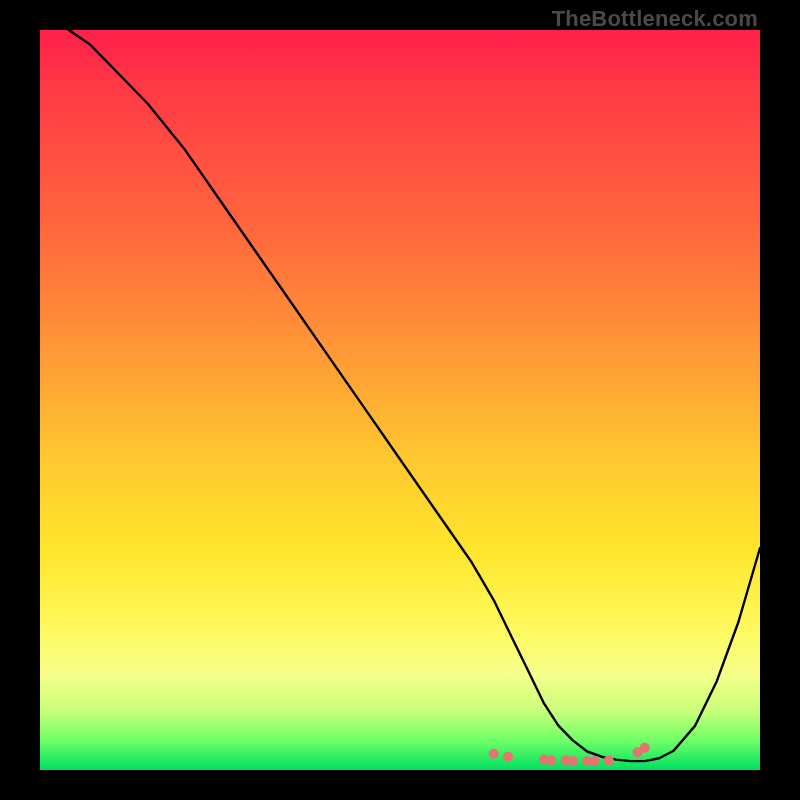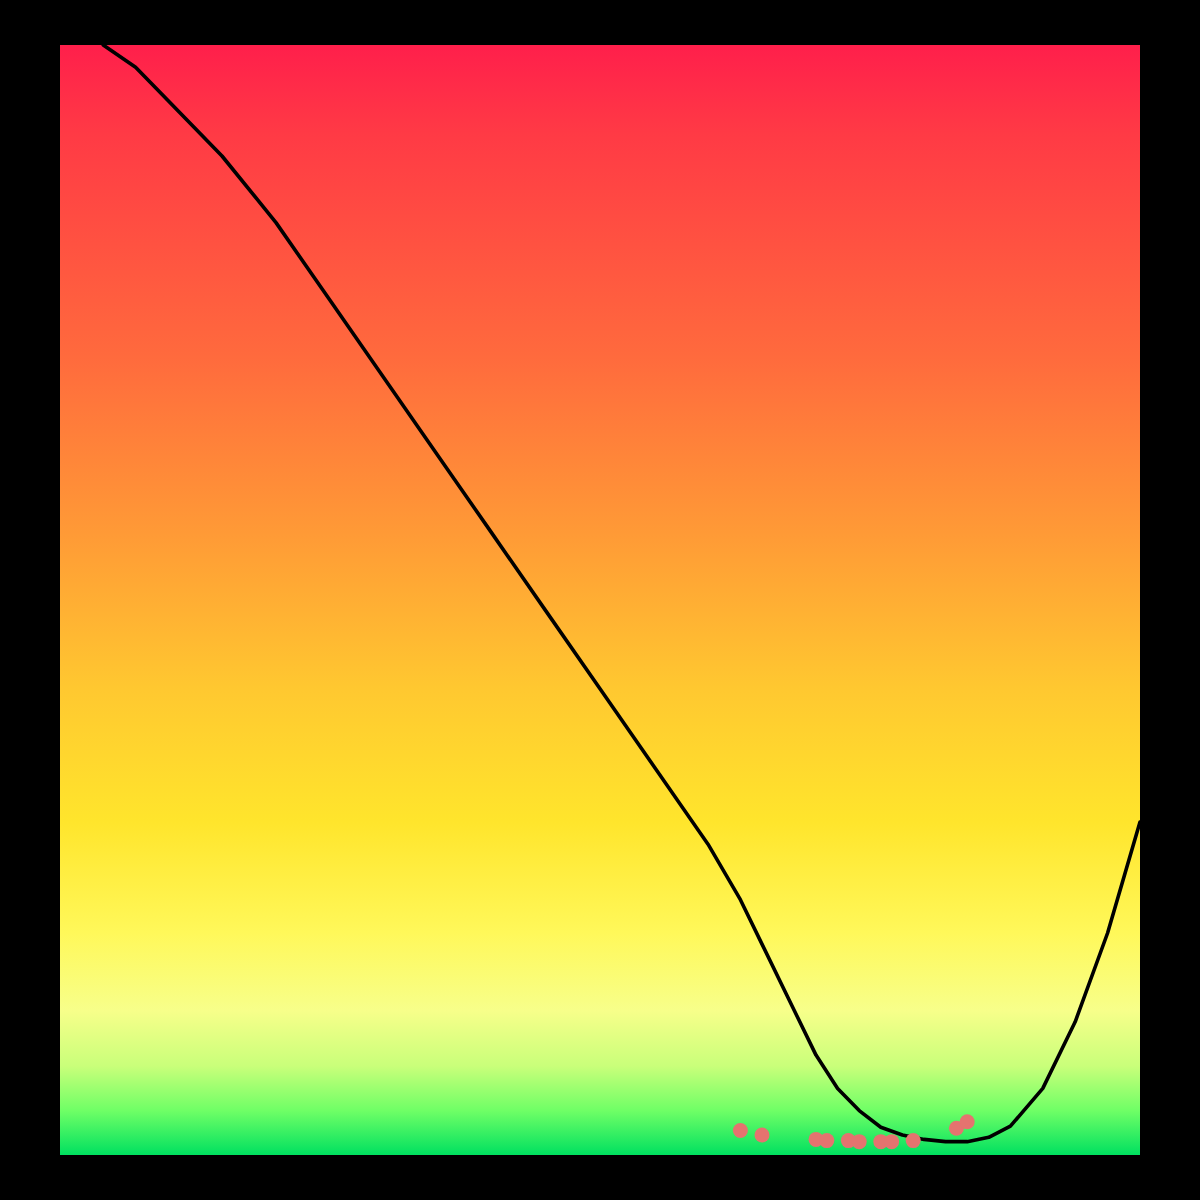--- a/index.html
+++ b/index.html
@@ -55,20 +55,21 @@
     top: 0;
     width: 720px;
     height: 740px;
     overflow: visible;
   }
 </style>
 </head>
 <body>
 
 <div class="frame">
+  <div class="watermark">TheBottleneck.com</div>
 
   <div class="plot-area">
     <svg class="curve" viewBox="0 0 720 740" preserveAspectRatio="none">
       <path id="main-curve" fill="none" stroke="#000000" stroke-width="2.4" stroke-linejoin="round" stroke-linecap="round" d="M28.8 0.0 L50.4 14.8 L72.0 37.0 L108.0 74.0 L144.0 118.4 L180.0 170.2 L216.0 222.0 L252.0 273.8 L288.0 325.6 L324.0 377.4 L360.0 429.2 L396.0 481.0 L432.0 532.8 L453.6 569.8 L468.0 599.4 L489.6 643.8 L504.0 673.4 L518.4 695.6 L532.8 710.4 L547.2 721.5 L561.6 726.7 L576.0 729.6 L590.4 731.1 L604.8 731.1 L619.2 728.2 L633.6 720.8 L655.2 695.6 L676.8 651.2 L698.4 592.0 L720.0 518.0"></path>
       <g id="marker-group">
           <circle cx="453.6" cy="723.7" r="5" fill="#e5736f"></circle>
           <circle cx="468.0" cy="726.7" r="5" fill="#e5736f"></circle>
           <circle cx="504.0" cy="729.6" r="5" fill="#e5736f"></circle>
           <circle cx="511.2" cy="730.4" r="5" fill="#e5736f"></circle>
           <circle cx="525.6" cy="730.4" r="5" fill="#e5736f"></circle>

